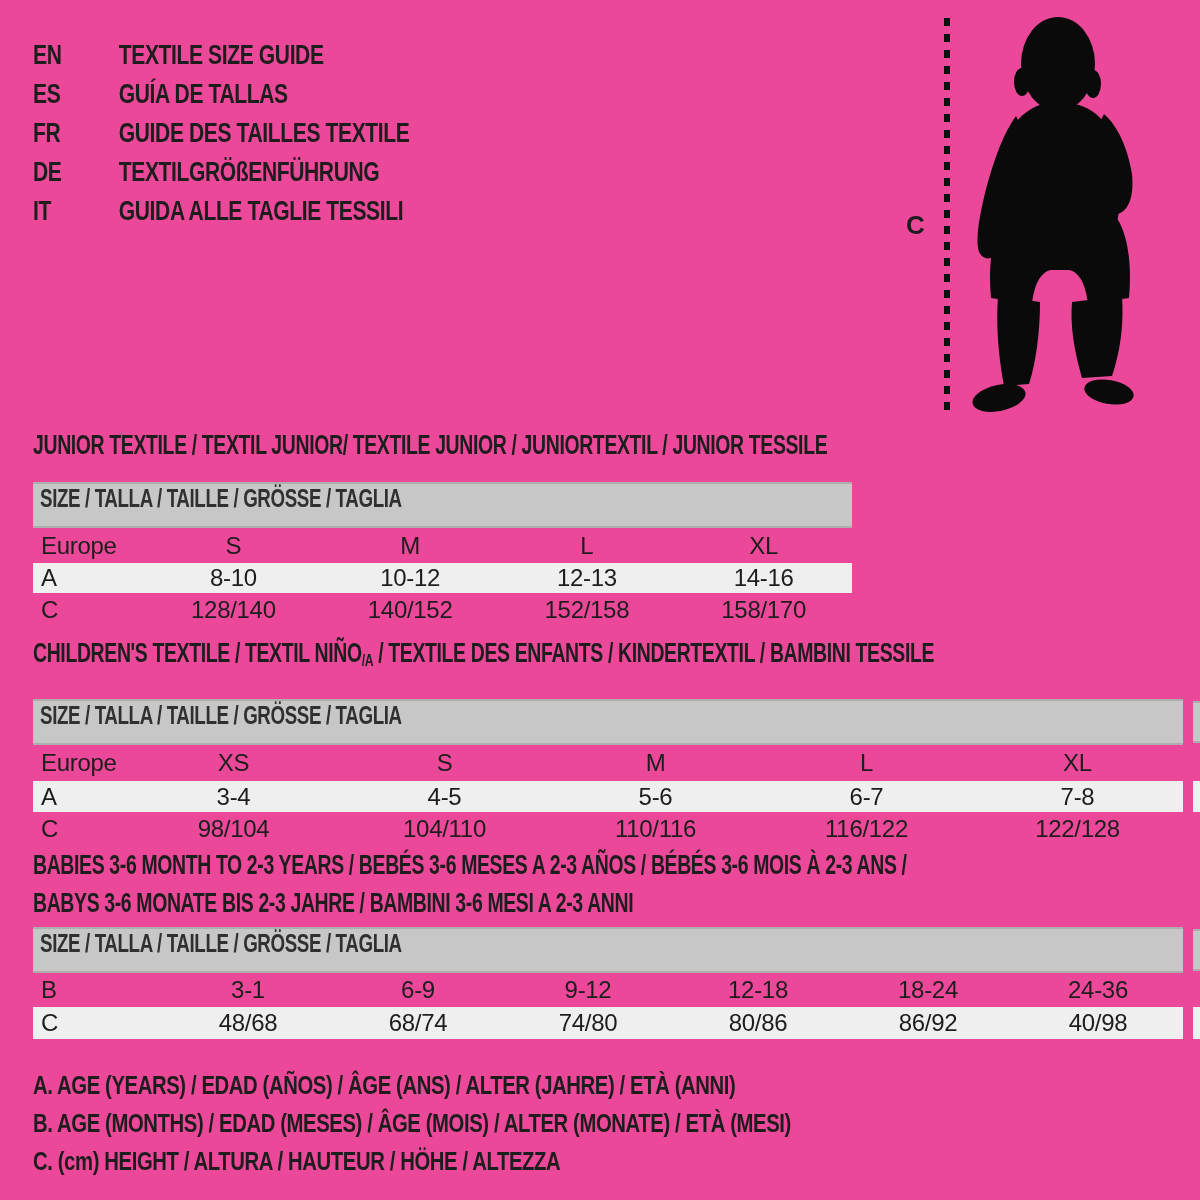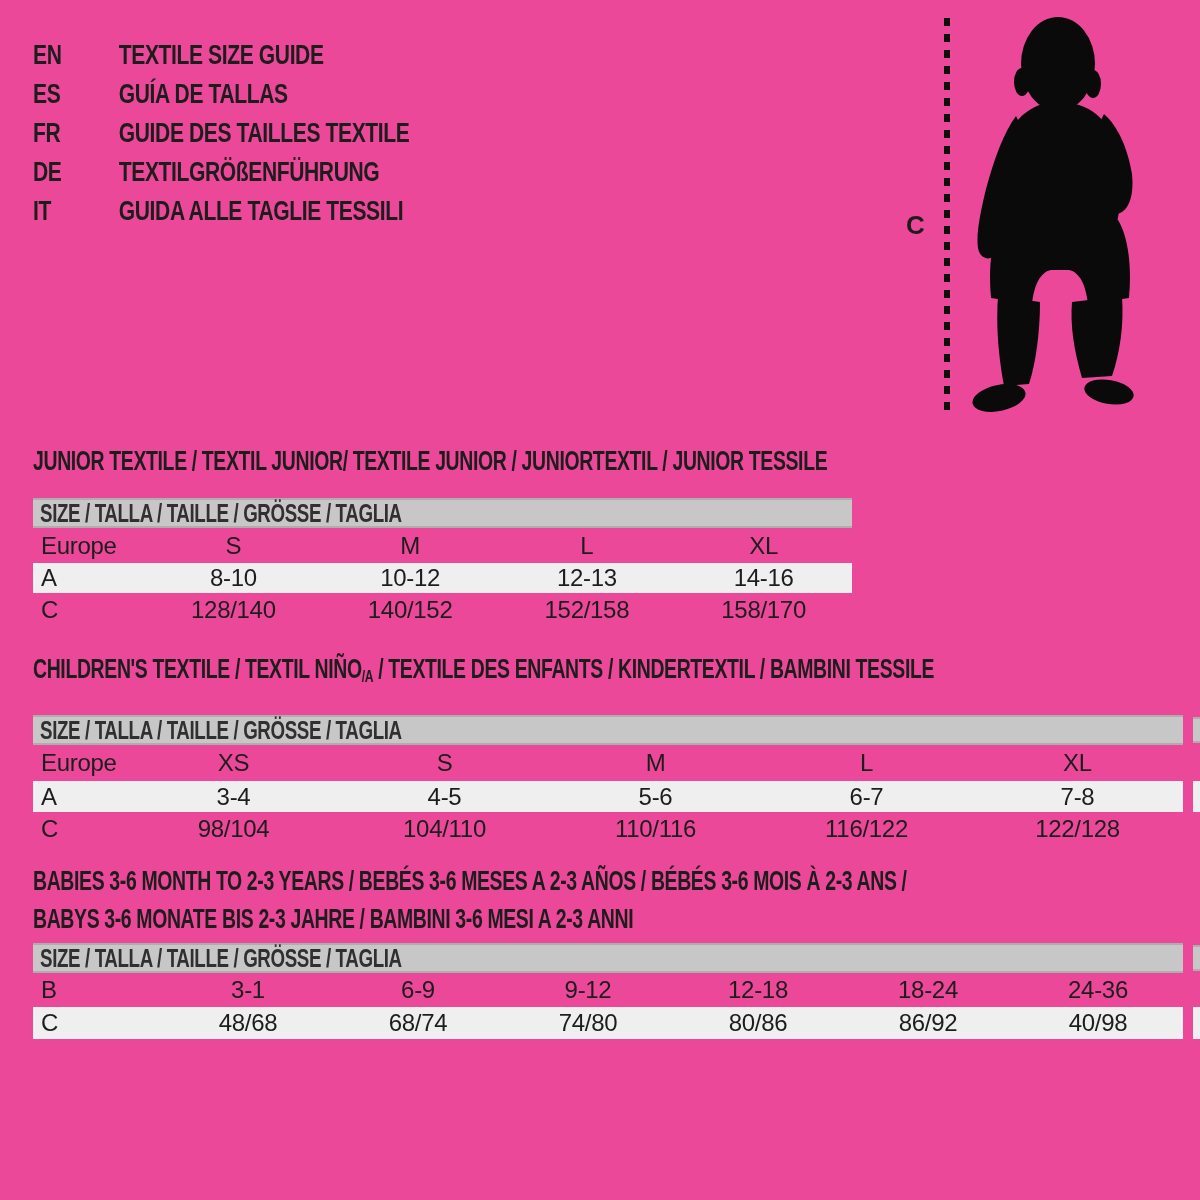--- a/index.html
+++ b/index.html
@@ -16,34 +16,34 @@
               transform:scaleX(0.78); transform-origin:0 50%; letter-spacing:-0.5px; }
   .lang-code { display:inline-block; width:110px; }
 
   
   .measure-line { position:absolute; left:944px; top:18px; width:6px; height:394px;
     background:repeating-linear-gradient(180deg,#0e0e0e 0 8px,transparent 8px 16px); }
   .measure-label { position:absolute; left:906px; top:210px; font-size:26px; font-weight:bold; }
   .toddler { position:absolute; left:956px; top:14px; }
 
   
-  .section { position:absolute; left:33px;margin-top:16px; }
+  .section { position:absolute; left:33px; }
   #sec-junior   { top:432px; width:819px;  }
   #sec-children { top:640px; width:1150px; }
   #sec-babies   { top:846px; width:1150px; }
 
   .sec-title { margin:0; font-size:27px; font-weight:bold; line-height:26px;
                white-space:nowrap; transform:scaleX(0.72); transform-origin:0 0;
                letter-spacing:-0.5px; }
   .sec-title.two-line { line-height:38px; }
   .title-sub { font-size:17px; vertical-align:-4px; }
 
-  .size-bar { height:30px; background:#c7c7c7; box-sizing:border-box;
+  .size-bar { height:46px; background:#c7c7c7; box-sizing:border-box;
               border-top:2px solid #aeaeae; border-bottom:2px solid #aeaeae;
-              display:flex; align-items:center; padding-left:7px; position:relative; }
+              display:flex; align-items:flex-start; padding-left:7px; position:relative; }
   .size-bar-text { font-size:25px; font-weight:bold; color:#303030; white-space:nowrap;
                    transform:scaleX(0.75); transform-origin:0 50%; letter-spacing:-0.5px; }
   #sec-junior .size-bar   { margin-top:24px; }
   #sec-children .size-bar { margin-top:25px; }
   #sec-babies .size-bar   { margin-top:5px;  }
 
   .row { display:grid; align-items:center; font-size:24px; letter-spacing:-0.3px; position:relative; }
   #sec-junior .row   { grid-template-columns:112px repeat(4,1fr); }
   #sec-children .row { grid-template-columns:95px  repeat(5,1fr); }
   #sec-babies .row   { grid-template-columns:130px repeat(6,1fr); }
@@ -187,14 +187,19 @@
         <span class="val">48/68</span>
         <span class="val">68/74</span>
         <span class="val">74/80</span>
         <span class="val">80/86</span>
         <span class="val">86/92</span>
         <span class="val">40/98</span>
       </div>
     </div>
   </section>
 
+  <section class="legend">
+    <div class="legend-line">A. AGE (YEARS) / EDAD (AÑOS) / ÂGE (ANS) / ALTER (JAHRE) / ETÀ (ANNI)</div>
+    <div class="legend-line">B. AGE (MONTHS) / EDAD (MESES) / ÂGE (MOIS) / ALTER (MONATE) / ETÀ (MESI)</div>
+    <div class="legend-line">C. (cm) HEIGHT / ALTURA / HAUTEUR / HÖHE / ALTEZZA</div>
+  </section>
 
 </div>
 
 </body></html>

